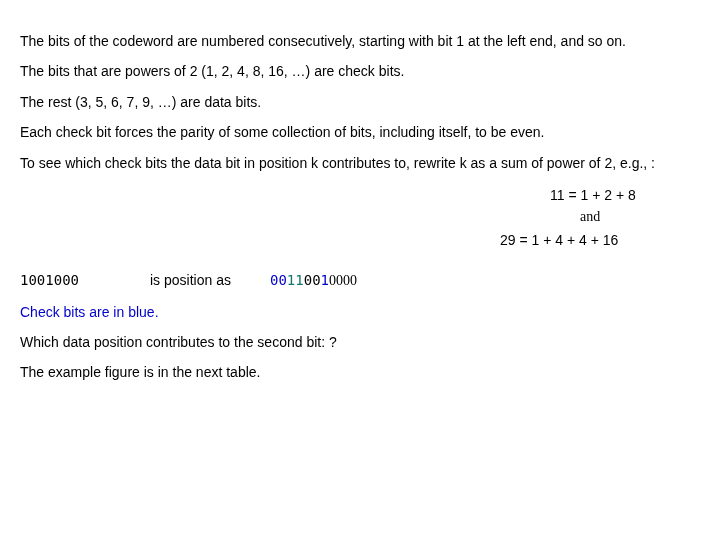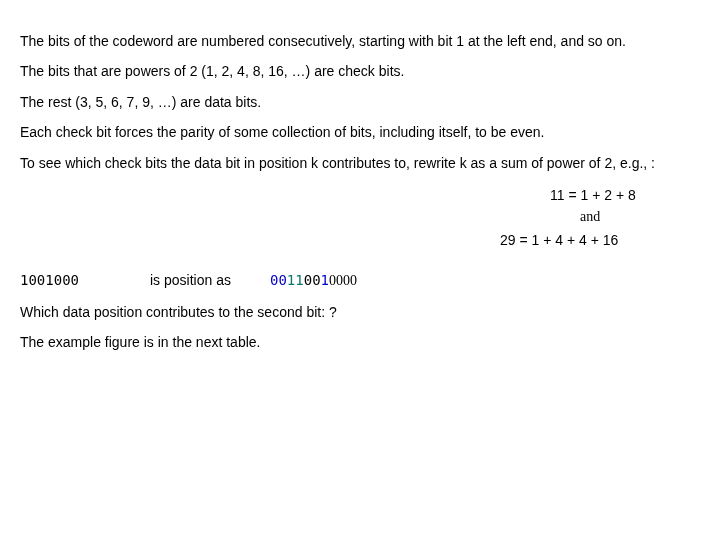--- a/index.html
+++ b/index.html
@@ -103,20 +103,23 @@
     <span class="eq-part eq-and">and</span>
     <span class="eq-part eq-right">29 =  1 + 4 + 4 + 16</span>
   </div>
 
   <div class="encoded-row">
     <span class="enc-original">1001000</span>
     <span class="enc-label">is position as</span>
     <span><span style="color:#0000cc;font-family:monospace;">00</span><span style="color:#0f766e;font-family:monospace;">11</span><span style="font-family:monospace;">00</span><span style="color:#0000cc;font-family:monospace;">1</span><span style="font-family:Liberation Serif, serif;margin-top:8px;">0000</span></span>
   </div>
 
+  <div class="paragraph blue-text">
+    <span>Check bits are in blue.</span>
+  </div>
 
 
   <div class="paragraph">
     <span>Which data position contributes to the second bit: </span><span>?</span>
   </div>
 
   <div class="paragraph">
     <span>The example figure is in the next table.</span>
   </div>
 

